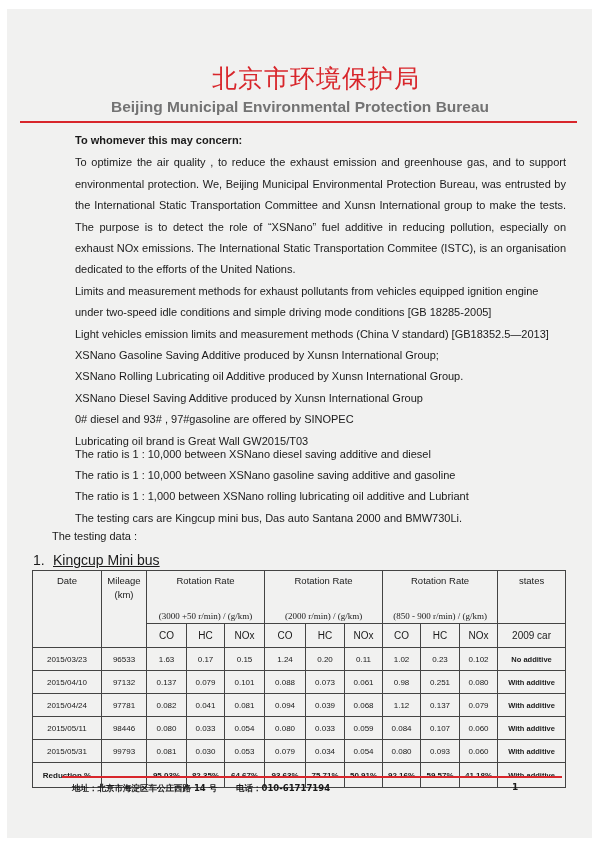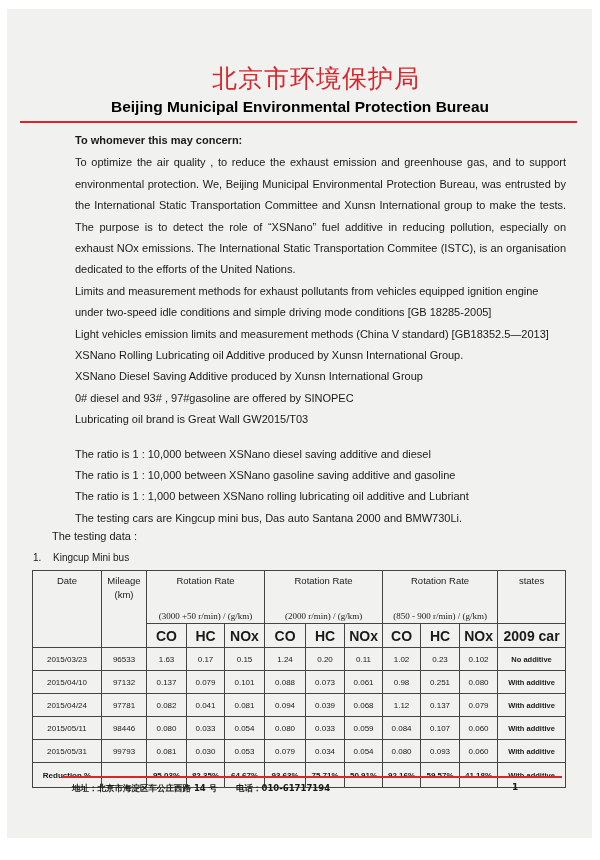--- a/index.html
+++ b/index.html
@@ -10,51 +10,51 @@
   .paper {
     position: absolute; left: 7px; top: 9px; width: 585px; height: 829px;
     background: #f1f1f0;
   }
   .title-cn {
     position: absolute; left: 16px; width: 600px; top: 62px; text-align: center;
     font-family: "DejaVu Sans", sans-serif; font-size: 25px; color: #d8262b; letter-spacing: 1px;
   }
   .title-en {
     position: absolute; left: 0; width: 600px; top: 98px; text-align: center;
-    font-family: "Liberation Sans", sans-serif; font-weight: bold; font-size: 15.5px; color: #000000;
+    font-family: "Liberation Sans", sans-serif; font-weight: bold; font-size: 15.5px; color: #737373;
   }
   .rule-top {
     position: absolute; left: 20px; width: 557px; top: 121px; height: 2px; background: #d8262b;
   }
   .body-text {
     position: absolute; left: 75px; width: 491px; top: 130px;
     font-size: 11px; line-height: 21.4px;
   }
   .body-text p { margin: 0; }
   .greeting { font-weight: bold; }
   .justify { text-align: justify; }
   .ratios { position: absolute; left: 75px; top: 444px; font-size: 11px; line-height: 21.2px; }
   .ratios p { margin: 0; }
   .testing-data { position: absolute; left: 52px; top: 530px; font-size: 11px; }
-  .section-1 { position: absolute; left: 33px; top: 552px; font-size: 10px; }
+  .section-1 { position: absolute; left: 33px; top: 552px; font-size: 14px; text-decoration: underline; }
   .section-1 .num { display: inline-block; width: 20px; }
 
   table.data {
     position: absolute; left: 32px; top: 570px; width: 533px;
     border-collapse: collapse; table-layout: fixed;
     font-size: 8px;
     padding-left: 22px;
   }
   table.data td, table.data th {
     border: 1px solid #444; text-align: center; padding: 0; font-weight: normal;
   }
   table.data th { font-size: 9.5px; vertical-align: top; }
   table.data .sub { font-family: "Liberation Serif", serif; font-size: 9px; display: block; margin-top: 21px; }
   table.data tr.hdr1 { height: 50px; }
-  table.data tr.hdr2 th { height: 23px; vertical-align: middle; font-size: 14px; font-weight: bold; }
+  table.data tr.hdr2 th { height: 23px; vertical-align: middle; font-size: 10px; }
   table.data tr.row td { height: 22px; }
   table.data tr.reduction td { height: 24px; font-weight: bold; }
   table.data .state { font-weight: bold; font-size: 7.5px; }
   table.data th.hdr-top { padding-top: 3px; line-height: 14px; }
 
   .rule-bottom {
     position: absolute; left: 62px; width: 500px; top: 776px; height: 2px; background: #d8262b;
   }
   .footer {
     position: absolute; top: 783px; left: 72px; font-size: 8.5px; font-family: "DejaVu Sans", sans-serif; font-weight: bold;
@@ -71,20 +71,21 @@
 <div class="title-cn">北京市环境保护局</div>
 <div class="title-en">Beijing Municipal Environmental Protection Bureau</div>
 <div class="rule-top"></div>
 
 <div class="body-text">
   <p class="greeting" style="margin-bottom:1px;">To whomever this may concern:</p>
   <p class="justify">To optimize the air quality , to reduce the exhaust emission and greenhouse gas, and to support environmental protection. We, Beijing Municipal Environmental Protection Bureau, was entrusted by the International Static Transportation Committee and Xunsn International group to make the tests. The purpose is to detect the role of “XSNano” fuel additive in reducing pollution, especially on exhaust NOx emissions. The International Static Transportation Commitee (ISTC), is an organisation dedicated to the efforts of the United Nations.</p>
   <p>Limits and measurement methods for exhaust pollutants from vehicles equipped ignition engine</p>
   <p>under two-speed idle conditions and simple driving mode conditions  [GB 18285-2005]</p>
   <p>Light vehicles emission limits and measurement methods (China V standard) [GB18352.5—2013]</p>
+  <p>XSNano Gasoline Saving Additive produced by Xunsn International Group;</p>
   <p>XSNano Rolling Lubricating oil Additive produced by Xunsn International Group.</p>
   <p>XSNano Diesel Saving Additive produced by Xunsn International Group</p>
   <p>0# diesel and 93# , 97#gasoline are offered by SINOPEC</p>
   <p>Lubricating oil brand is Great Wall GW2015/T03</p>
 </div>
 
 <div class="ratios">
   <p>The ratio is 1 : 10,000 between XSNano diesel saving additive and diesel</p>
   <p>The ratio is 1 : 10,000 between XSNano gasoline saving additive and gasoline</p>
   <p>The ratio is 1 : 1,000 between XSNano rolling lubricating oil additive and Lubriant</p>

